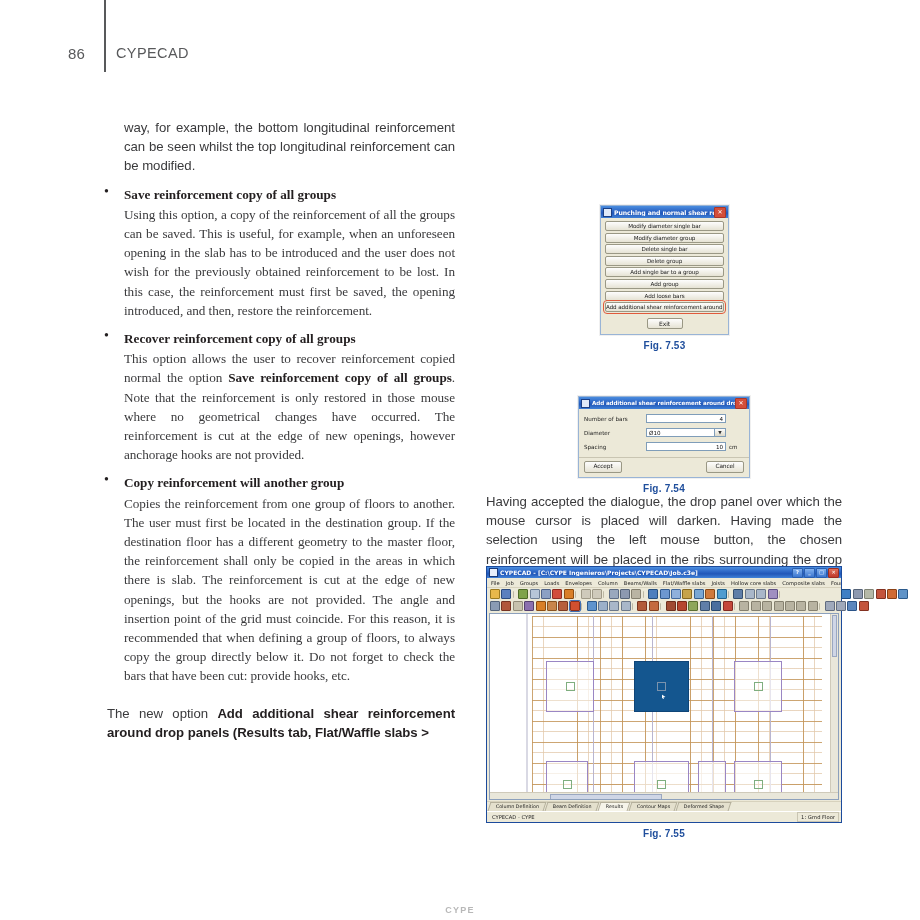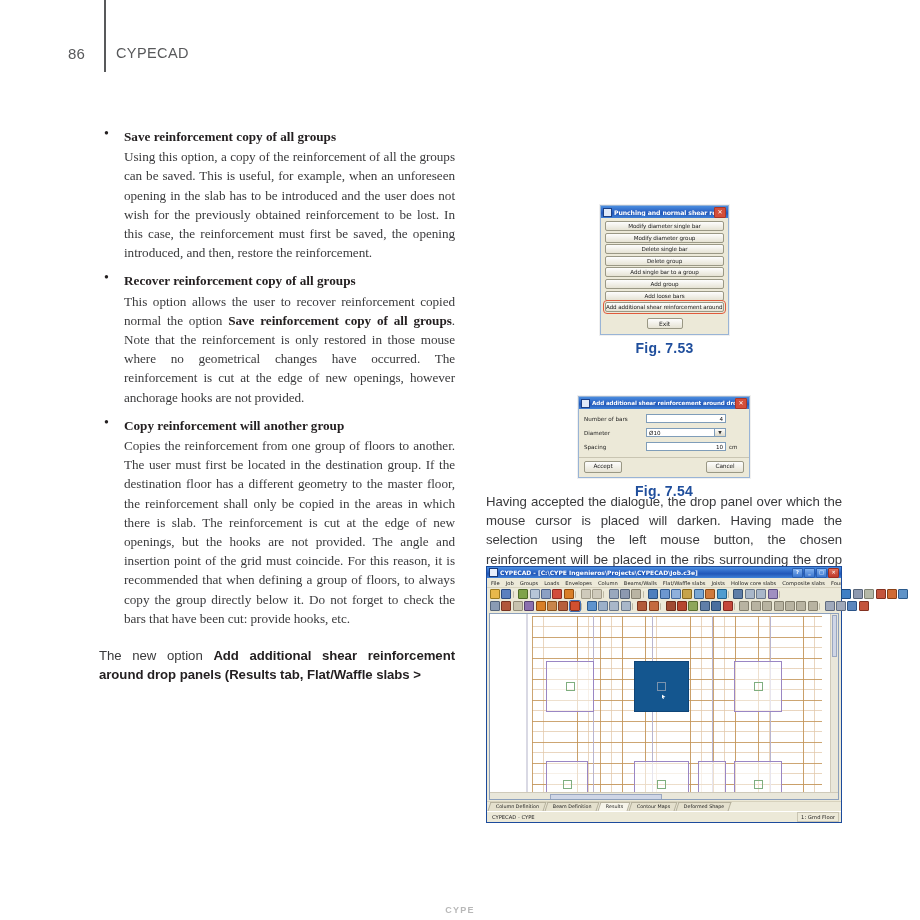--- a/index.html
+++ b/index.html
@@ -55,21 +55,21 @@
     margin:0 0 1px 0;
   }
 
   h3.section{
     font-size:15px;line-height:19px;font-weight:bold;color:#231f20;
     margin:0 0 0 0;letter-spacing:-.2px;
   }
 
   
   .fig-cap{
-    text-align:center;font-size:14px;font-weight:bold;color:#1f4e9c;
+    text-align:center;font-size:10px;font-weight:bold;color:#1f4e9c;
     margin-top:5px;letter-spacing:.2px;
   }
 
   
   .xp-win{
     border:1px solid #99b4d6;
     background:#ece9d8;
     box-shadow:0 0 0 1px rgba(0,0,0,.06);
     font-family:"DejaVu Sans", sans-serif;
   }
@@ -239,20 +239,21 @@
 <div class="page">
 
   <div class="header">
     <div class="page-num">86</div>
     <div class="header-rule"></div>
     <div class="header-title">CYPECAD</div>
   </div>
 
   <div class="col col-left">
 
+    <p class="body indent">way, for example, the bottom longitudinal reinforcement can be seen whilst the top longitudinal reinforcement can be modified.</p>
 
     <ul class="bullets">
 
       <li>
         <div class="bullet-head">Save reinforcement copy of all groups</div>
         <p class="body">Using this option, a copy of the reinforcement of all the groups can be saved. This is useful, for example, when an unforeseen opening in the slab has to be introduced and the user does not wish for the previously obtained reinforcement to be lost. In this case, the reinforcement must first be saved, the opening introduced, and then, restore the reinforcement.</p>
       </li>
 
       <li>
         <div class="bullet-head">Recover reinforcement copy of all groups</div>
@@ -260,21 +261,21 @@
       </li>
 
       <li>
         <div class="bullet-head">Copy reinforcement will another group</div>
         <p class="body">Copies the reinforcement from one group of floors to another. The user must first be located in the destination group. If the destination floor has a different geometry to the master floor, the reinforcement shall only be copied in the areas in which there is slab. The reinforcement is cut at the edge of new openings, but the hooks are not provided. The angle and insertion point of the grid must coincide. For this reason, it is recommended that when defining a group of floors, to always copy the group directly below it. Do not forget to check the bars that have been cut: provide hooks, etc.</p>
       </li>
 
     </ul>
 
 
-    <p class="body" style="margin-top:18px;"><span>The new option </span><b>Add additional shear reinforcement around drop panels (Results tab, Flat/Waffle slabs &gt;</b></p>
+    <p class="body" style="margin-top:18px;margin-left:8px;"><span>The new option </span><b>Add additional shear reinforcement around drop panels (Results tab, Flat/Waffle slabs &gt;</b></p>
 
   </div>
 
 
   <div id="fig753">
     <div class="xp-win">
       <div class="xp-title">
         <span class="ico"></span>
         <span class="t">Punching and normal shear reinf.</span>
         <span class="xp-close">✕</span>
@@ -491,17 +492,18 @@
         <div class="tab"><span>Contour Maps</span></div>
         <div class="tab"><span>Deformed Shape</span></div>
       </div>
 
       <div class="statusbar">
         <span class="cell left">CYPECAD - CYPE</span>
         <span class="cell">1: Grnd Floor</span>
       </div>
 
     </div>
+    <div class="fig-cap">Fig. 7.55</div>
   </div>
 
   <div class="footer">CYPE</div>
 
 </div>
 
 </body></html>

